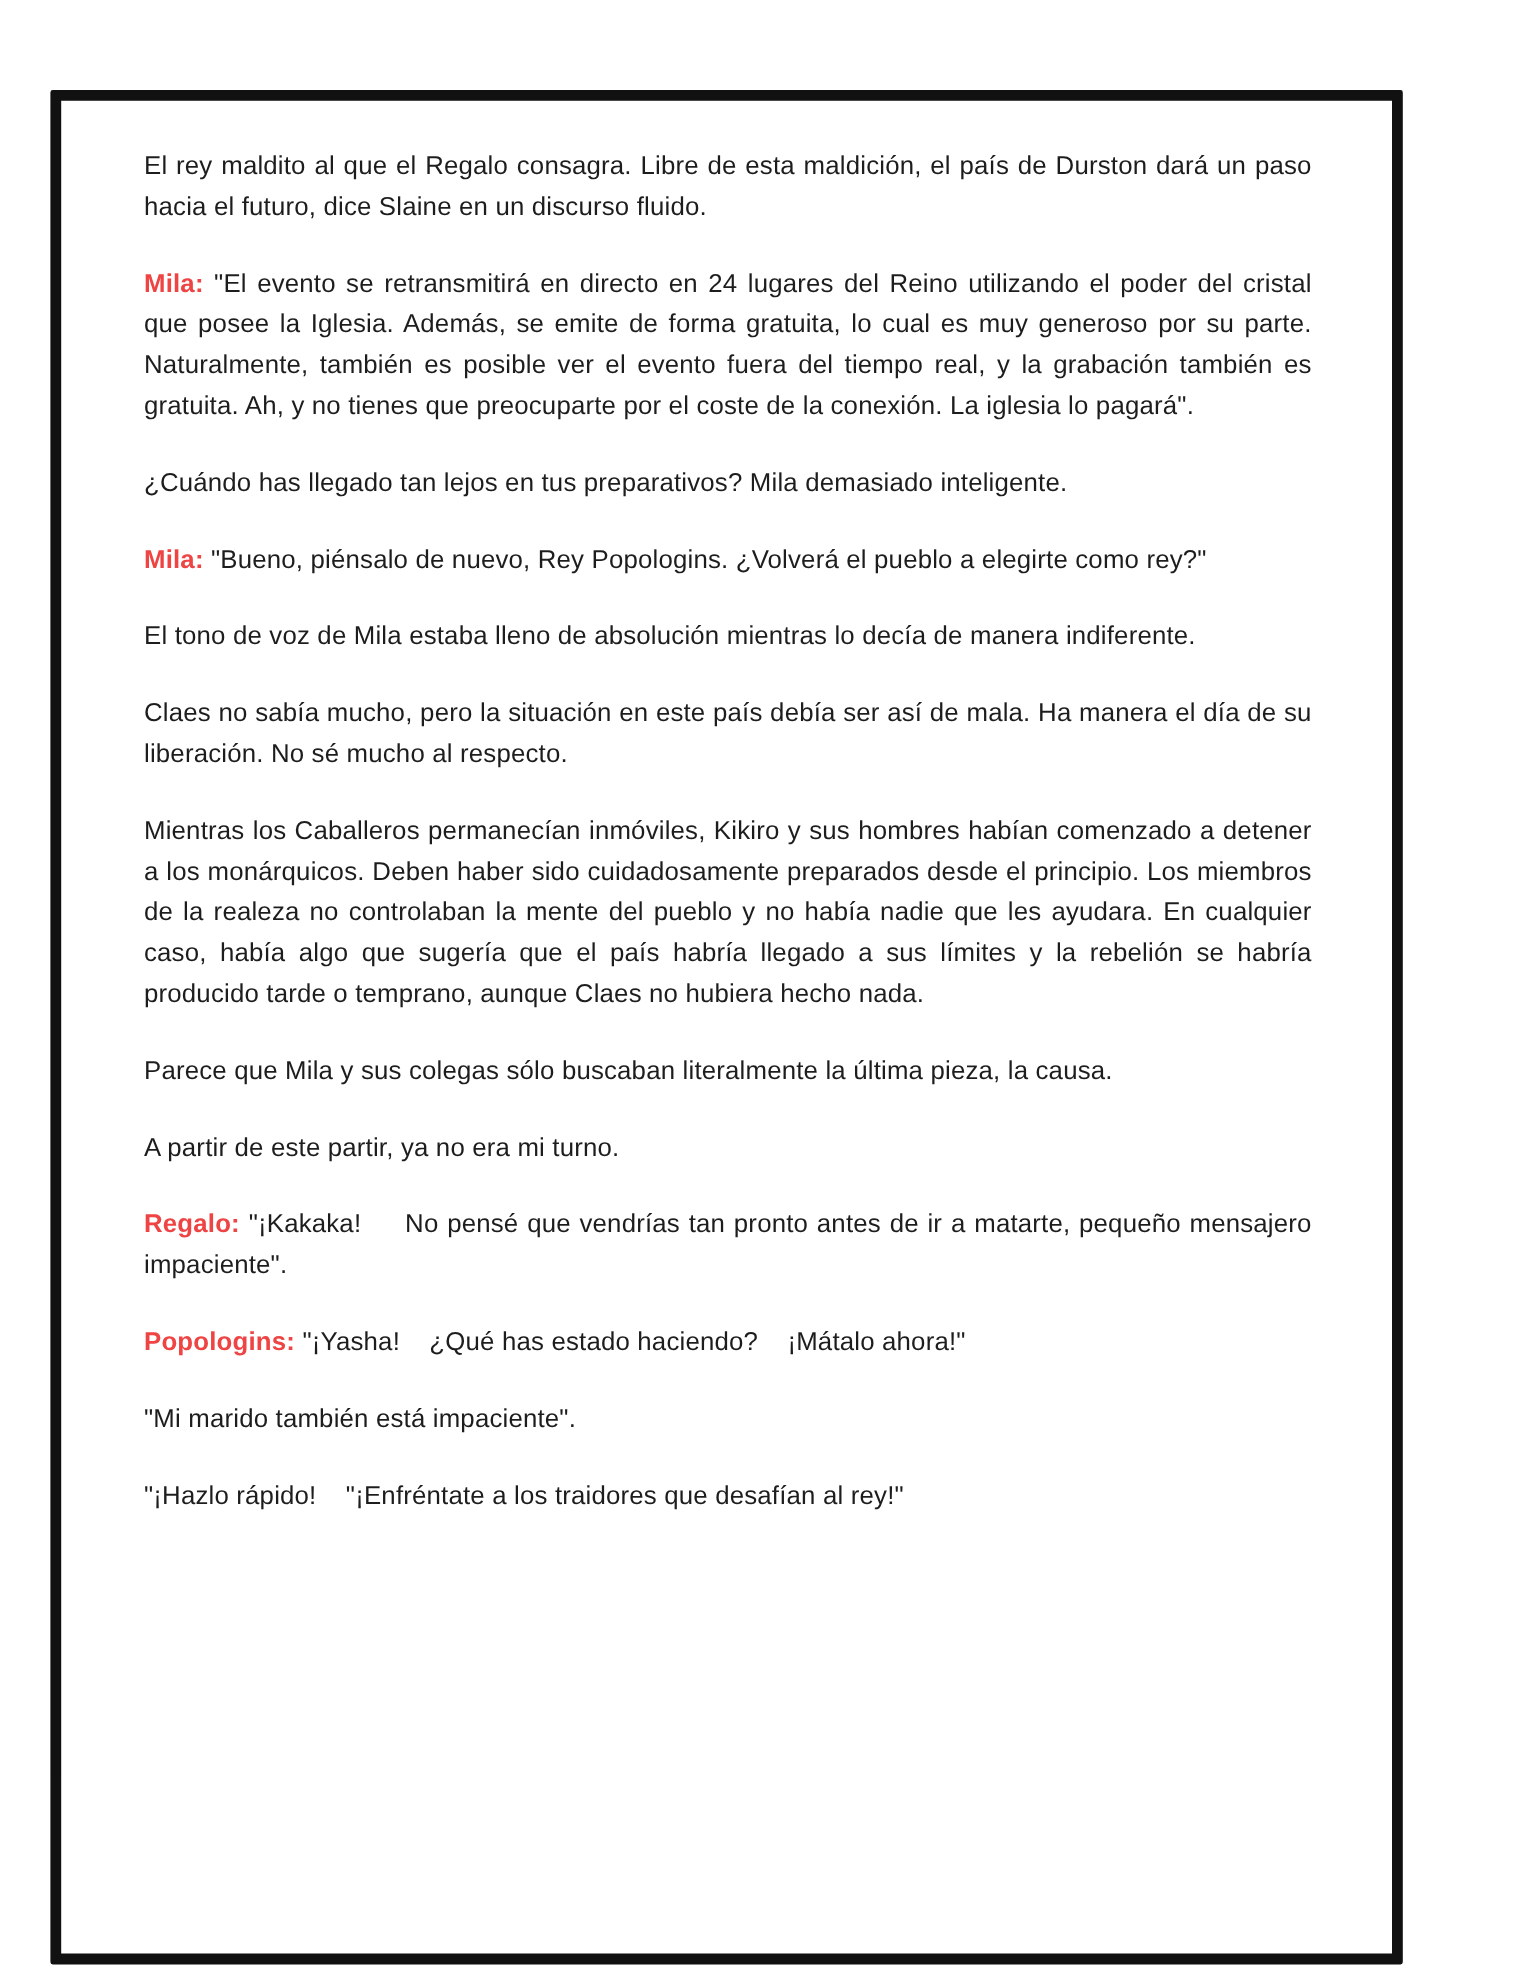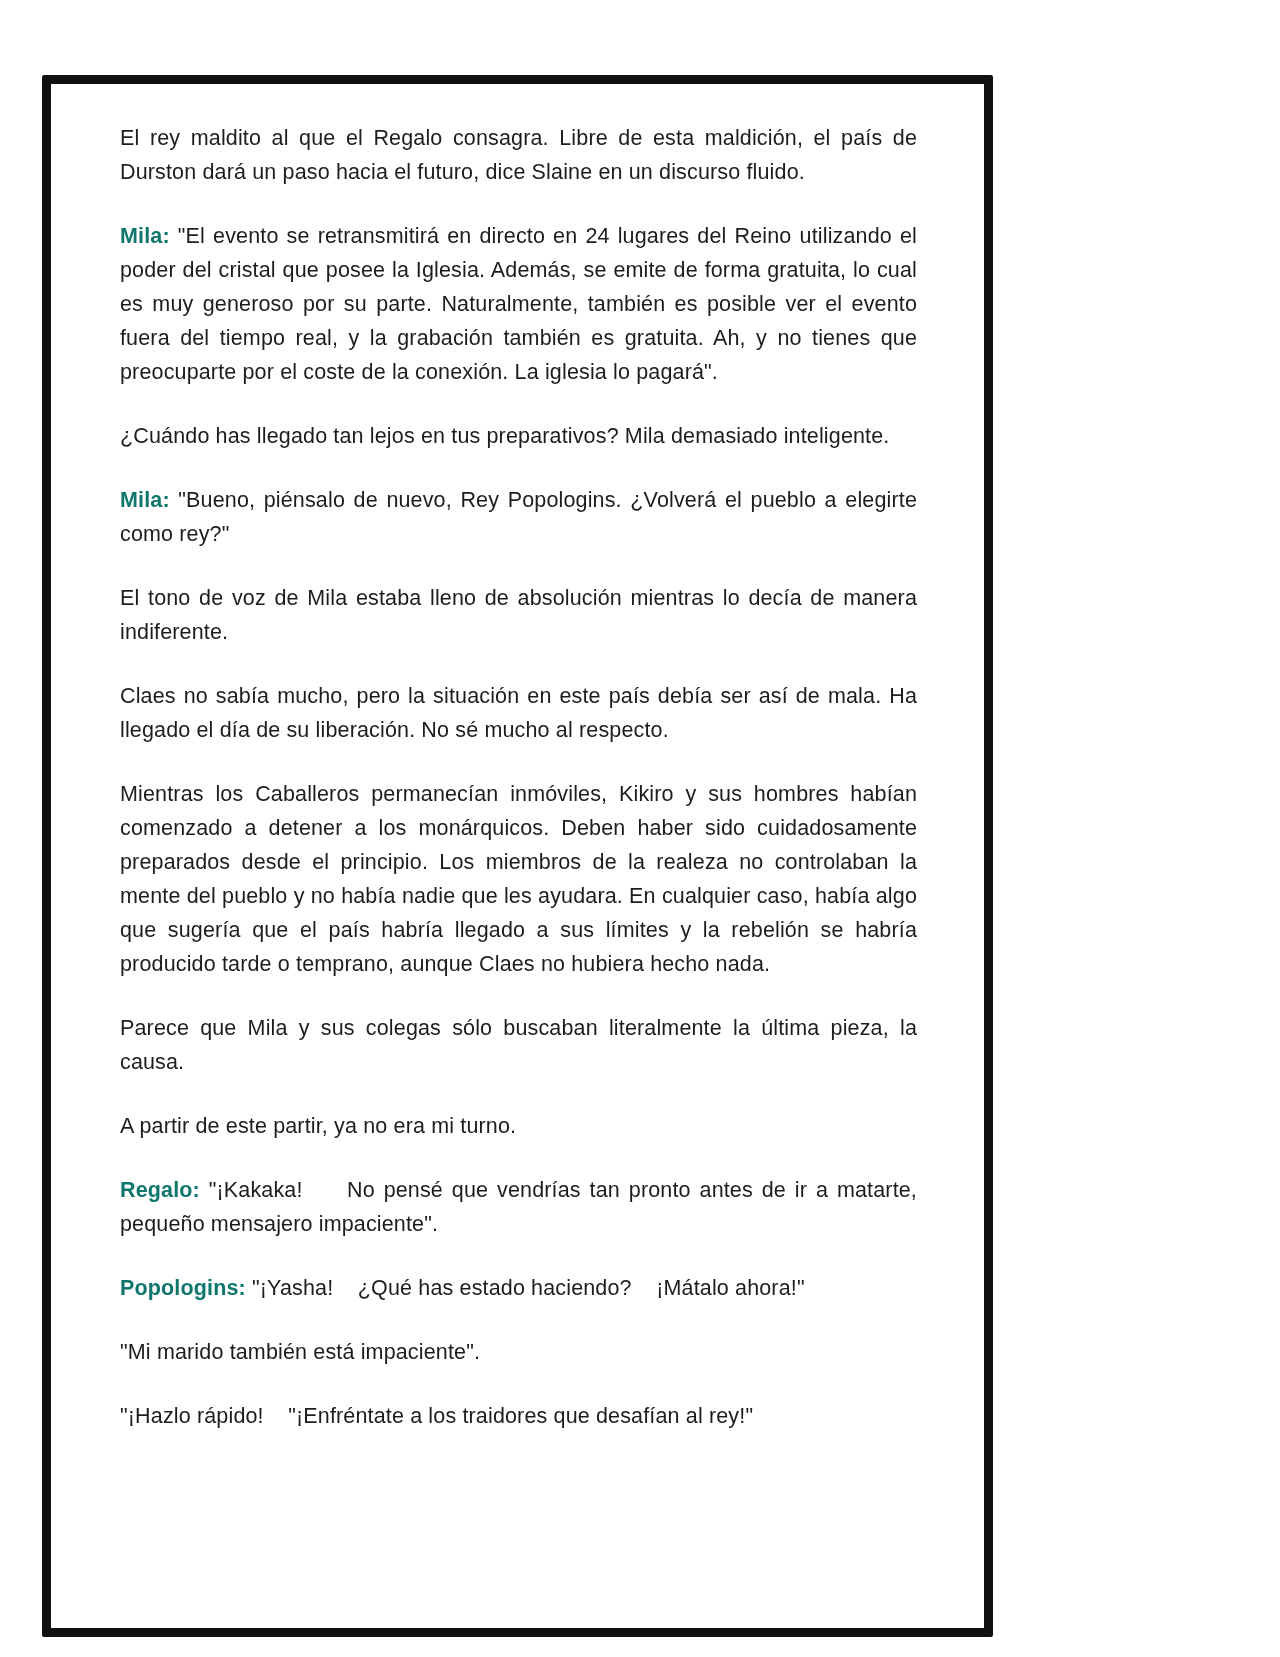--- a/index.html
+++ b/index.html
@@ -13,56 +13,56 @@
     position: relative;
     width: 1280px;
     height: 1657px;
     background: #ffffff;
     overflow: hidden;
   }
   .frame {
     position: absolute;
     left: 42px;
     top: 75px;
-    width: 951px;
+    width: 1127px;
     height: 1562px;
     box-sizing: border-box;
     border: 9px solid #111111;
     border-radius: 2px;
     background: #ffffff;
   }
   .content {
     padding: 37px 67px 0 69px;
   }
   p.para {
     font-size: 21.5px;
     line-height: 34px;
     color: #1d1d1d;
     text-align: justify;
     margin: 0 0 30px 0;
     letter-spacing: 0.15px;
     font-weight: 500;
   }
   p.para .speaker {
     font-weight: 700;
-    color: #0f766e;
+    color: #ef4444;
   }
 </style>
 </head>
 <body>
 
 <div class="canvas">
   <div class="frame">
     <div class="content" id="content">
         <p class="para">El rey maldito al que el Regalo consagra. Libre de esta maldición, el país de Durston dará un paso hacia el futuro, dice Slaine en un discurso fluido.</p>
         <p class="para"><span class="speaker">Mila:</span> "El evento se retransmitirá en directo en 24 lugares del Reino utilizando el poder del cristal que posee la Iglesia. Además, se emite de forma gratuita, lo cual es muy generoso por su parte. Naturalmente, también es posible ver el evento fuera del tiempo real, y la grabación también es gratuita. Ah, y no tienes que preocuparte por el coste de la conexión. La iglesia lo pagará".</p>
         <p class="para">¿Cuándo has llegado tan lejos en tus preparativos? Mila demasiado inteligente.</p>
         <p class="para"><span class="speaker">Mila:</span> "Bueno, piénsalo de nuevo, Rey Popologins. ¿Volverá el pueblo a elegirte como rey?"</p>
         <p class="para">El tono de voz de Mila estaba lleno de absolución mientras lo decía de manera indiferente.</p>
-        <p class="para">Claes no sabía mucho, pero la situación en este país debía ser así de mala. Ha llegado el día de su liberación. No sé mucho al respecto.</p>
+        <p class="para">Claes no sabía mucho, pero la situación en este país debía ser así de mala. Ha manera el día de su liberación. No sé mucho al respecto.</p>
         <p class="para">Mientras los Caballeros permanecían inmóviles, Kikiro y sus hombres habían comenzado a detener a los monárquicos. Deben haber sido cuidadosamente preparados desde el principio. Los miembros de la realeza no controlaban la mente del pueblo y no había nadie que les ayudara. En cualquier caso, había algo que sugería que el país habría llegado a sus límites y la rebelión se habría producido tarde o temprano, aunque Claes no hubiera hecho nada.</p>
         <p class="para">Parece que Mila y sus colegas sólo buscaban literalmente la última pieza, la causa.</p>
         <p class="para">A partir de este partir, ya no era mi turno.</p>
         <p class="para"><span class="speaker">Regalo:</span> "¡Kakaka!&nbsp;&nbsp;&nbsp;&nbsp; No pensé que vendrías tan pronto antes de ir a matarte, pequeño mensajero impaciente".</p>
         <p class="para"><span class="speaker">Popologins:</span> "¡Yasha!&nbsp;&nbsp;&nbsp; ¿Qué has estado haciendo?&nbsp;&nbsp;&nbsp; ¡Mátalo ahora!"</p>
         <p class="para">"Mi marido también está impaciente".</p>
         <p class="para">"¡Hazlo rápido!&nbsp;&nbsp;&nbsp; "¡Enfréntate a los traidores que desafían al rey!"</p>
       </div>
   </div>
 </div>

